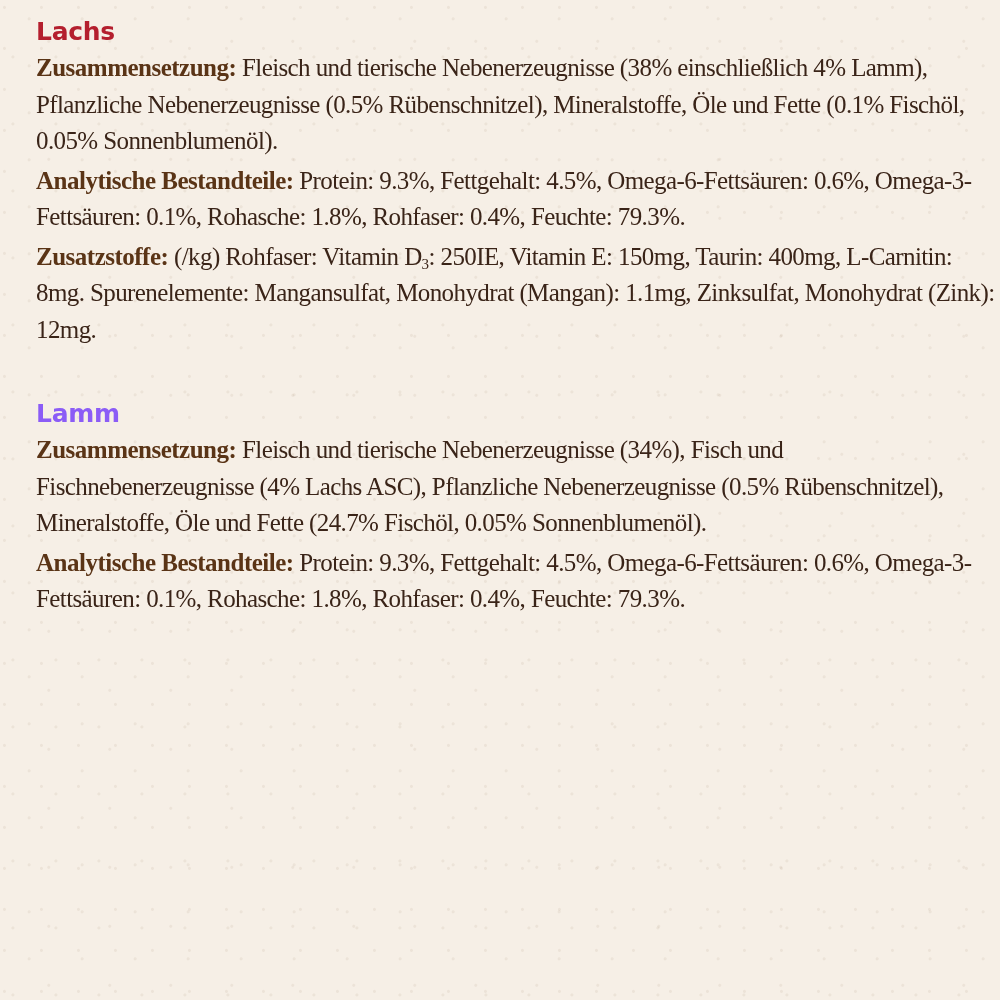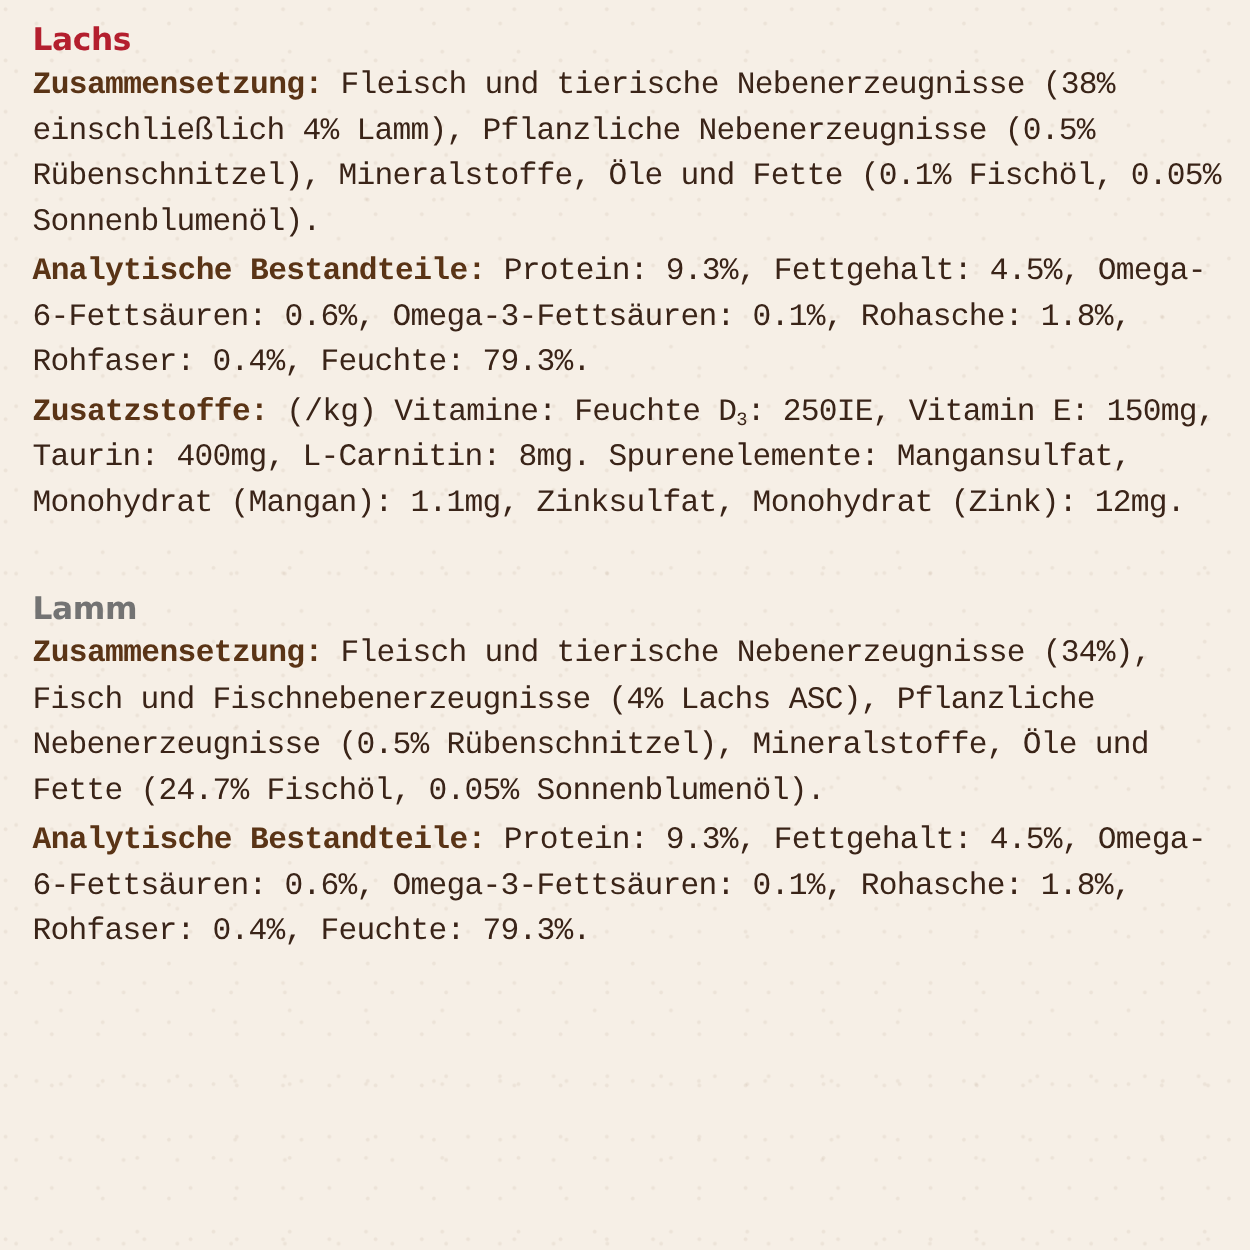--- a/index.html
+++ b/index.html
@@ -16,21 +16,21 @@
       radial-gradient(circle at 55% 40%, rgba(150,120,90,0.10) 0 1px, transparent 2px),
       radial-gradient(circle at 80% 70%, rgba(150,120,90,0.10) 0 1px, transparent 2px),
       radial-gradient(circle at 30% 85%, rgba(150,120,90,0.10) 0 1px, transparent 2px);
     background-size: 37px 41px, 53px 47px, 61px 59px, 43px 67px;
     font-family: "DejaVu Sans", sans-serif;
     color: #3a2418;
     position: relative;
   }
   .page {
     position: absolute;
-    left: 26px;
+    left: 36px;
     top: 14px;
     width: 960px;
   }
   .section {
     margin: 0;
   }
   .section + .section {
     margin-top: 48px;
   }
   .section-title {
@@ -42,21 +42,21 @@
     letter-spacing: -0.3px;
   }
   .para {
     font-size: 25px;
     line-height: 36.5px;
     margin: 0 0 3px 0;
     letter-spacing: -0.6px;
     word-spacing: 0px;
     color: #3a2418;
     font-weight: normal;
-    font-family: Liberation Mono, monospace;
+    font-family: Liberation Serif, serif;
   }
   .para .label {
     font-weight: bold;
     color: #5a3416;
     letter-spacing: -0.5px;
   }
   .sub {
     font-size: 15px;
     vertical-align: -4px;
     line-height: 0;
@@ -75,26 +75,26 @@
       <span>Fleisch und tierische Nebenerzeugnisse (38% einschließlich 4% Lamm), Pflanzliche Nebenerzeugnisse (0.5% Rübenschnitzel), Mineralstoffe, Öle und Fette (0.1% Fischöl, 0.05% Sonnenblumenöl).</span>
     </p>
 
     <p class="para">
       <span class="label">Analytische Bestandteile:</span>
       <span>Protein: 9.3%, Fettgehalt: 4.5%, Omega-6-Fettsäuren: 0.6%, Omega-3-Fettsäuren: 0.1%, Rohasche: 1.8%, Rohfaser: 0.4%, Feuchte: 79.3%.</span>
     </p>
 
     <p class="para">
       <span class="label">Zusatzstoffe:</span>
-      <span>(/kg) Vitamine: Feuchte D</span><span class="sub">3</span><span>: 250IE, Vitamin E: 150mg, Taurin: 400mg, L-Carnitin: 8mg. Spurenelemente: Mangansulfat, Monohydrat (Mangan): 1.1mg, Zinksulfat, Monohydrat (Zink): 12mg.</span>
+      <span>(/kg) Rohfaser: Vitamin D</span><span class="sub">3</span><span>: 250IE, Vitamin E: 150mg, Taurin: 400mg, L-Carnitin: 8mg. Spurenelemente: Mangansulfat, Monohydrat (Mangan): 1.1mg, Zinksulfat, Monohydrat (Zink): 12mg.</span>
     </p>
   </section>
 
   <section class="section">
-    <h2 class="section-title" style="color:#737373;">Lamm</h2>
+    <h2 class="section-title" style="color:#8b5cf6;">Lamm</h2>
 
     <p class="para">
       <span class="label">Zusammensetzung:</span>
       <span>Fleisch und tierische Nebenerzeugnisse (34%), Fisch und Fischnebenerzeugnisse (4% Lachs ASC), Pflanzliche Nebenerzeugnisse (0.5% Rübenschnitzel), Mineralstoffe, Öle und Fette (24.7% Fischöl, 0.05% Sonnenblumenöl).</span>
     </p>
 
     <p class="para">
       <span class="label">Analytische Bestandteile:</span>
       <span>Protein: 9.3%, Fettgehalt: 4.5%, Omega-6-Fettsäuren: 0.6%, Omega-3-Fettsäuren: 0.1%, Rohasche: 1.8%, Rohfaser: 0.4%, Feuchte: 79.3%.</span>
     </p>

